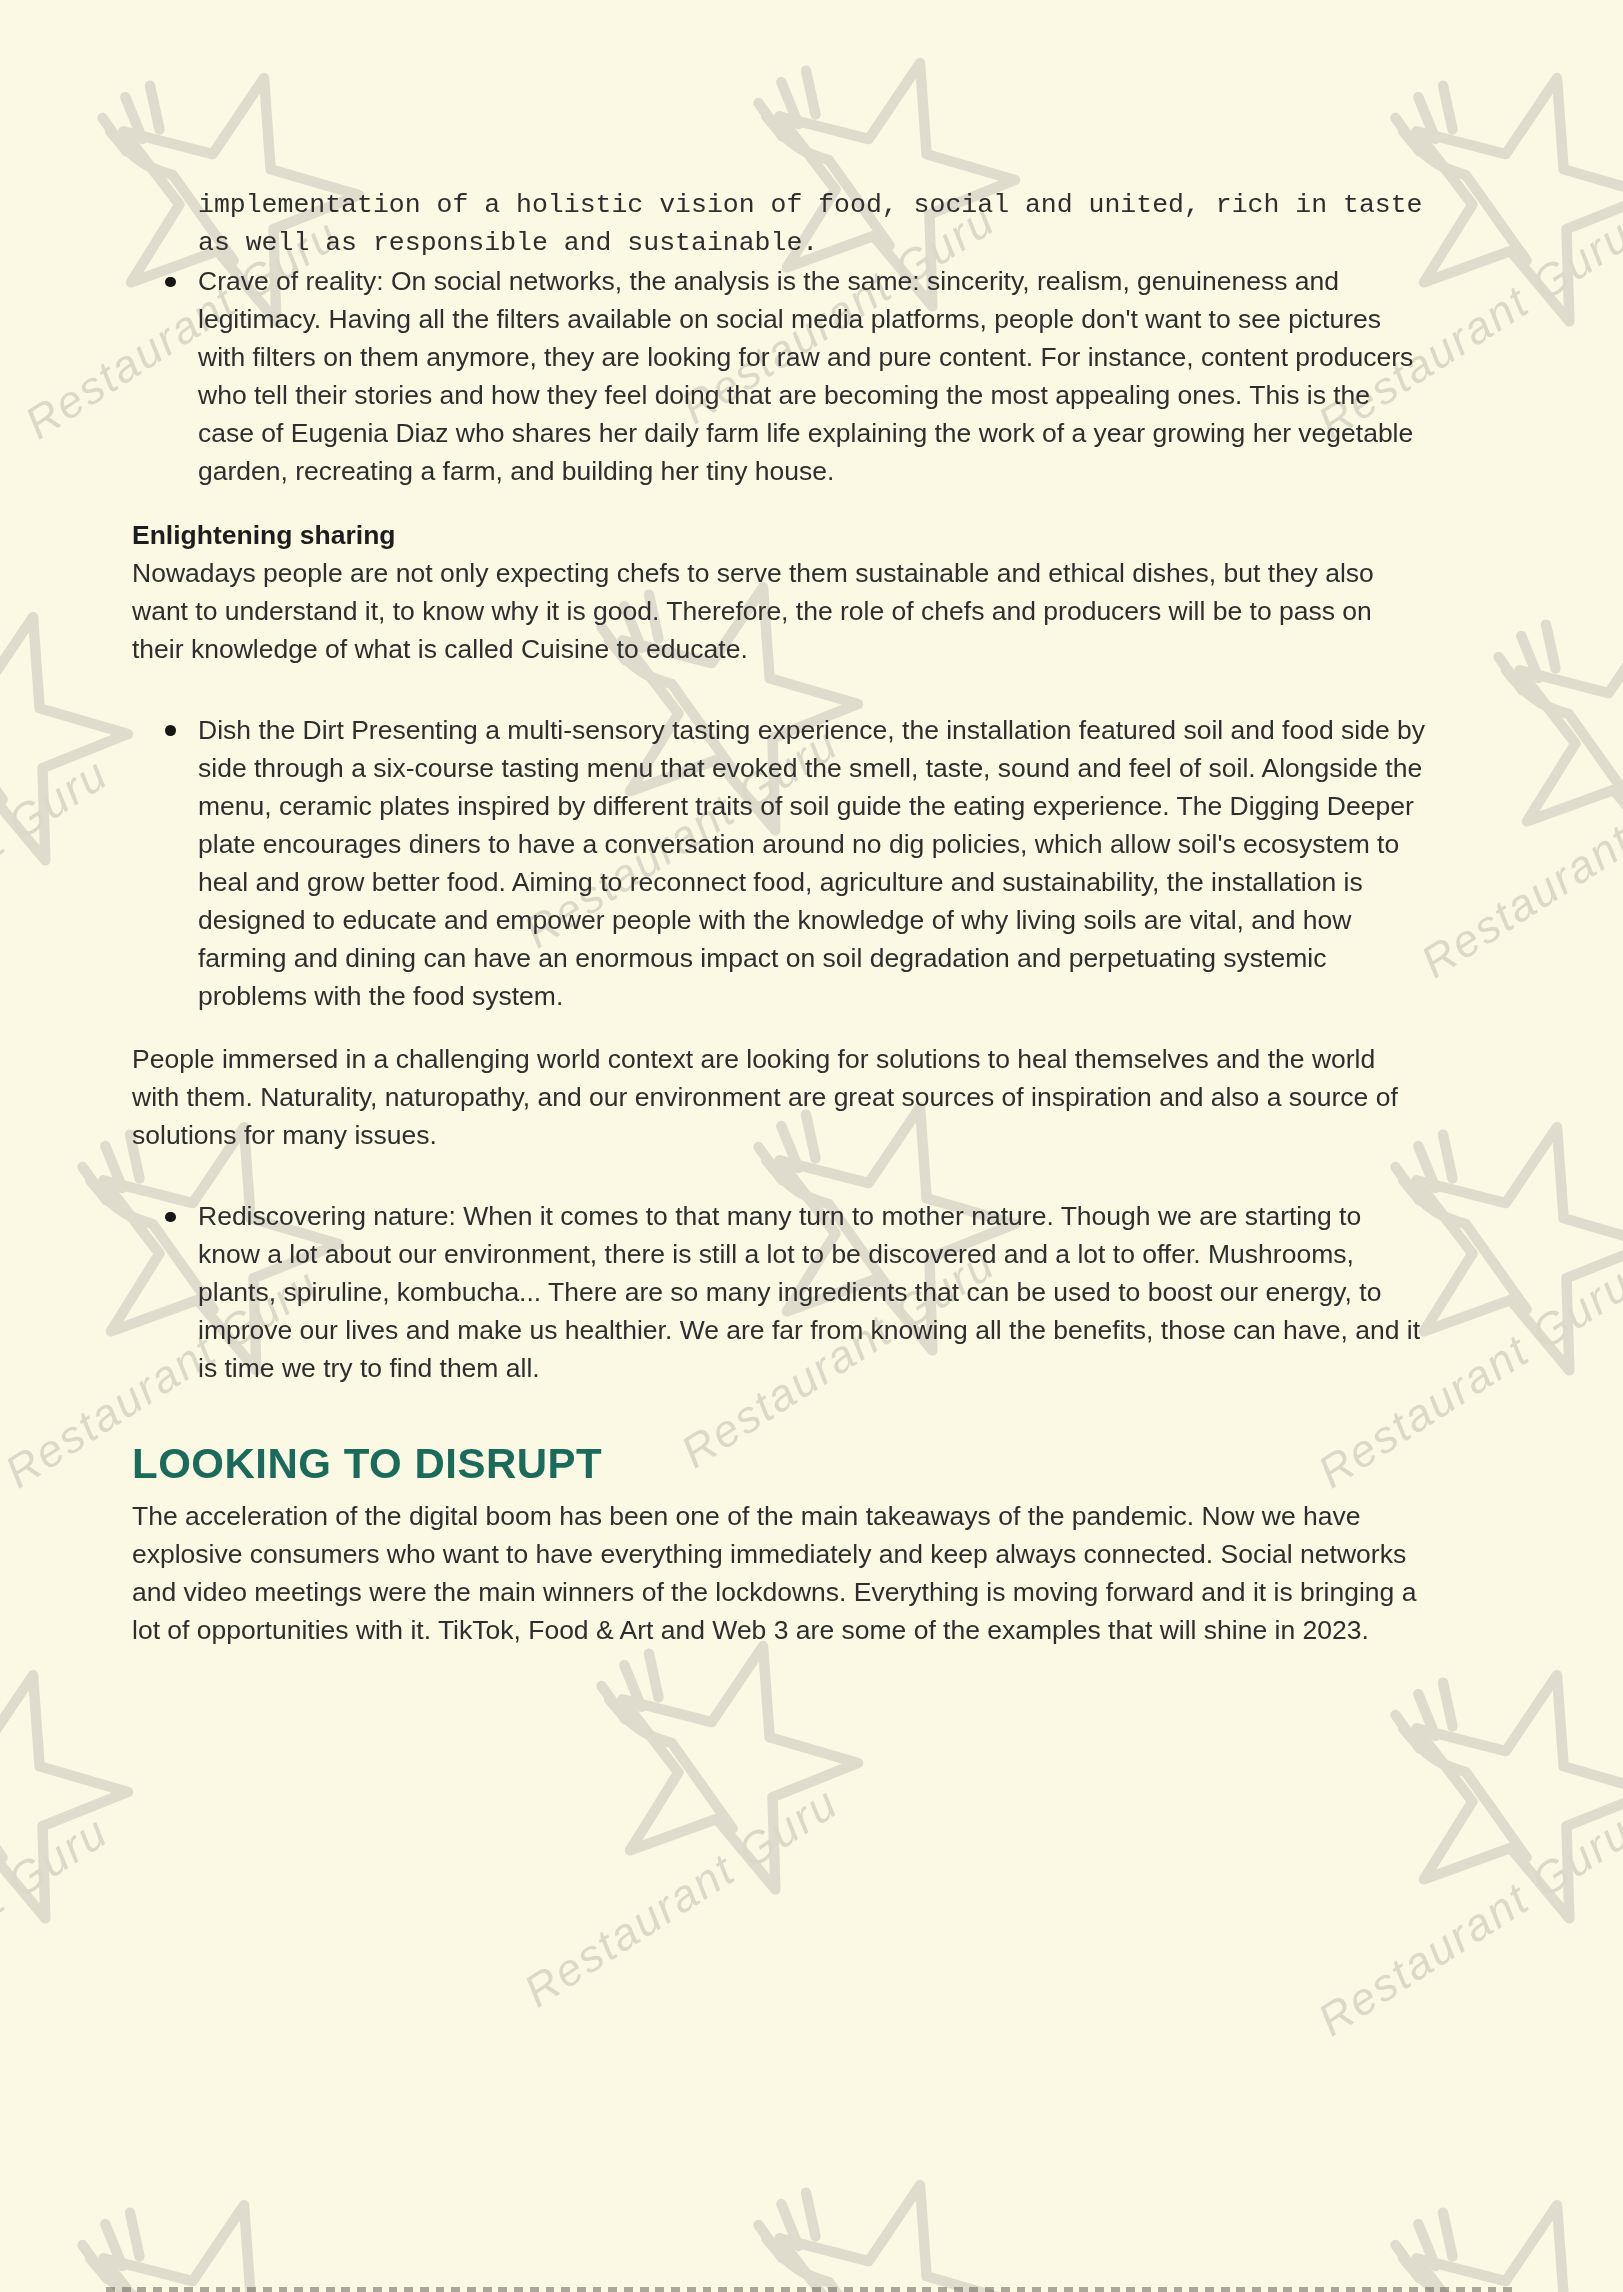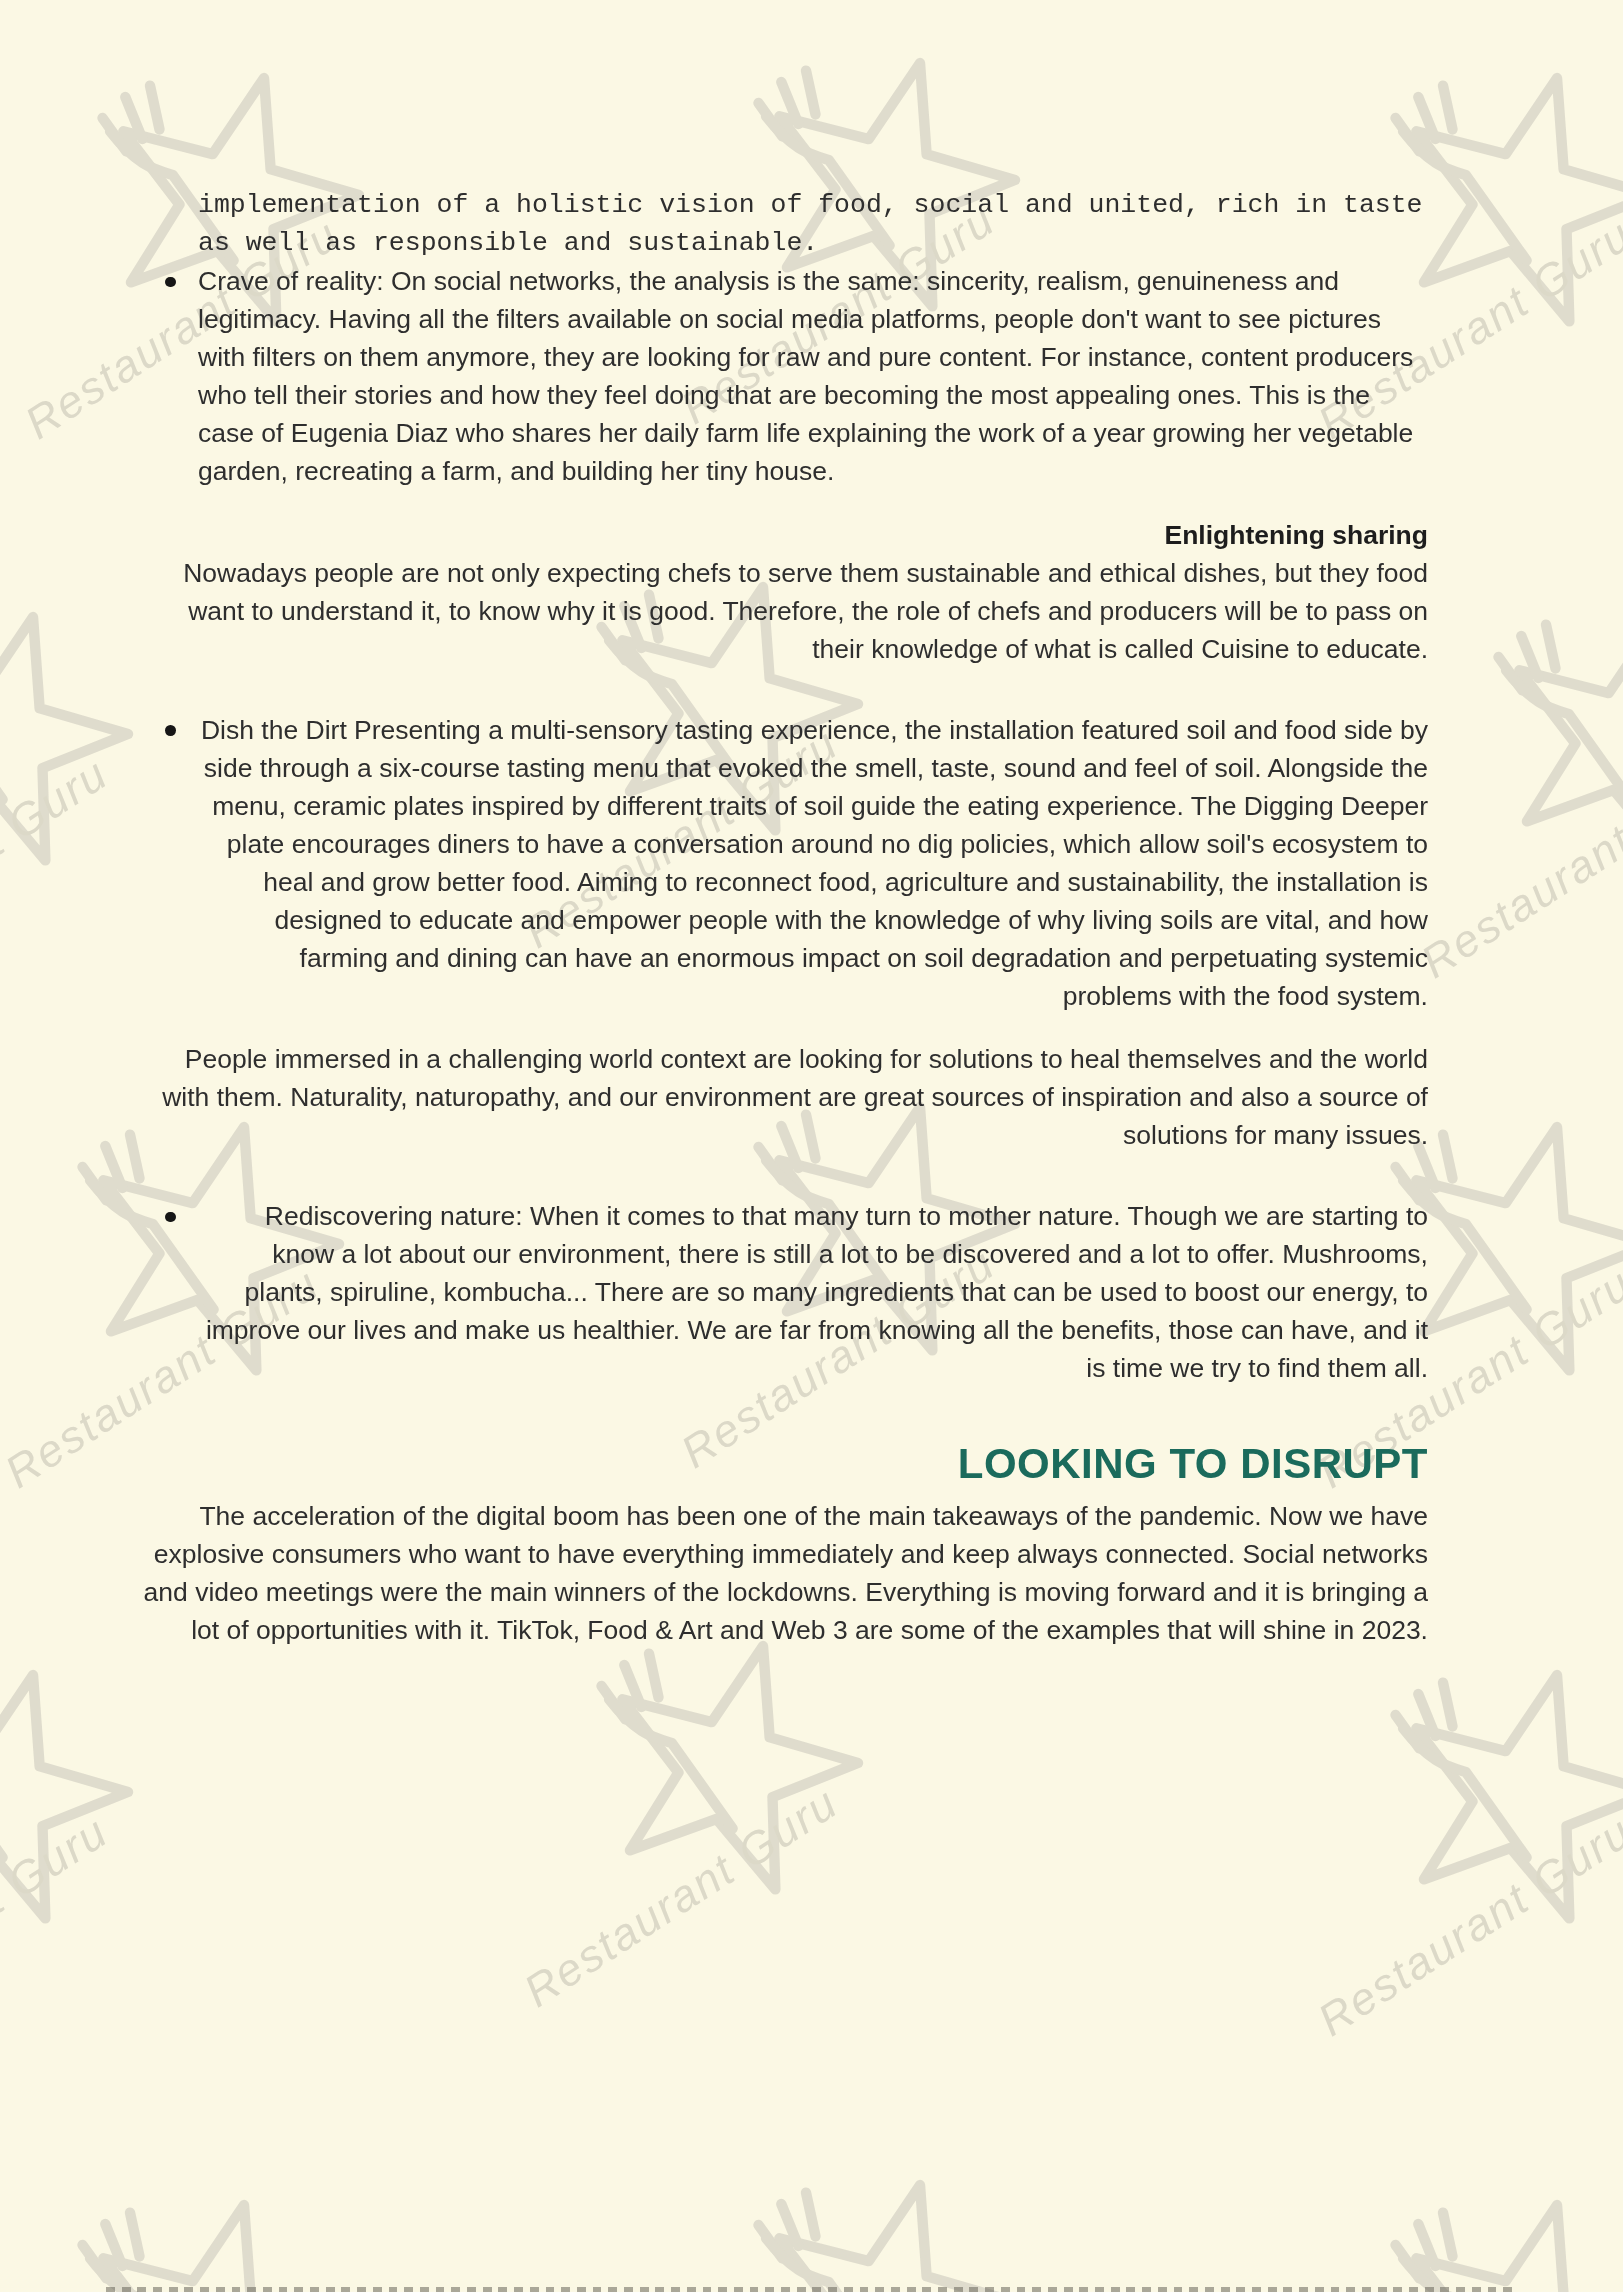--- a/index.html
+++ b/index.html
@@ -44,21 +44,21 @@
     position: absolute; left: 33px; top: 14.7px;
     width: 10.8px; height: 10.8px; border-radius: 50%;
     background: #161616;
   }
   .subhead {
     margin: 25.5px 0 0;
     font-size: 26.5px; line-height: 38px;
     font-weight: 700; color: #1d1d1d;
   }
   .para { margin: 0; }
-  section { margin-top: 25.5px; text-align: right; }
+  section { margin-top: 25.5px; }
   section .bullet-list { margin-top: 43px; }
   .title {
     margin: 51px 0 7.8px;
     font-size: 42px; line-height: 51px;
     font-weight: 800; letter-spacing: 0.5px;
     color: #1b6b5c;
   }
   section.title-section { margin-top: 12px; }
   
   .bottom-cut {
@@ -183,21 +183,21 @@
     <div class="hang">implementation of a holistic vision of food, social and united, rich in taste as well as responsible and sustainable.</div>
 
     <div class="bullet-list" id="intro-bullets">
         <div class="bullet-item">Crave of reality: On social networks, the analysis is the same: sincerity, realism, genuineness and legitimacy. Having all the filters available on social media platforms, people don't want to see pictures with filters on them anymore, they are looking for raw and pure content. For instance, content producers who tell their stories and how they feel doing that are becoming the most appealing ones. This is the case of Eugenia Diaz who shares her daily farm life explaining the work of a year growing her vegetable garden, recreating a farm, and building her tiny house.</div>
       </div>
 
     <div id="sections">
   <section>
     <h3 class="subhead">Enlightening sharing</h3>
 
-    <p class="para">Nowadays people are not only expecting chefs to serve them sustainable and ethical dishes, but they food want to understand it, to know why it is good. Therefore, the role of chefs and producers will be to pass on their knowledge of what is called Cuisine to educate.</p>
+    <p class="para">Nowadays people are not only expecting chefs to serve them sustainable and ethical dishes, but they also want to understand it, to know why it is good. Therefore, the role of chefs and producers will be to pass on their knowledge of what is called Cuisine to educate.</p>
     <div class="bullet-list">
             <div class="bullet-item">Dish the Dirt Presenting a multi-sensory tasting experience, the installation featured soil and food side by side through a six-course tasting menu that evoked the smell, taste, sound and feel of soil. Alongside the menu, ceramic plates inspired by different traits of soil guide the eating experience. The Digging Deeper plate encourages diners to have a conversation around no dig policies, which allow soil's ecosystem to heal and grow better food. Aiming to reconnect food, agriculture and sustainability, the installation is designed to educate and empower people with the knowledge of why living soils are vital, and how farming and dining can have an enormous impact on soil degradation and perpetuating systemic problems with the food system.</div>
           </div>
   </section>
 
   <section>
 
     <p class="para">People immersed in a challenging world context are looking for solutions to heal themselves and the world with them. Naturality, naturopathy, and our environment are great sources of inspiration and also a source of solutions for many issues.</p>
     <div class="bullet-list">
             <div class="bullet-item">Rediscovering nature: When it comes to that many turn to mother nature. Though we are starting to know a lot about our environment, there is still a lot to be discovered and a lot to offer. Mushrooms, plants, spiruline, kombucha... There are so many ingredients that can be used to boost our energy, to improve our lives and make us healthier. We are far from knowing all the benefits, those can have, and it is time we try to find them all.</div>

